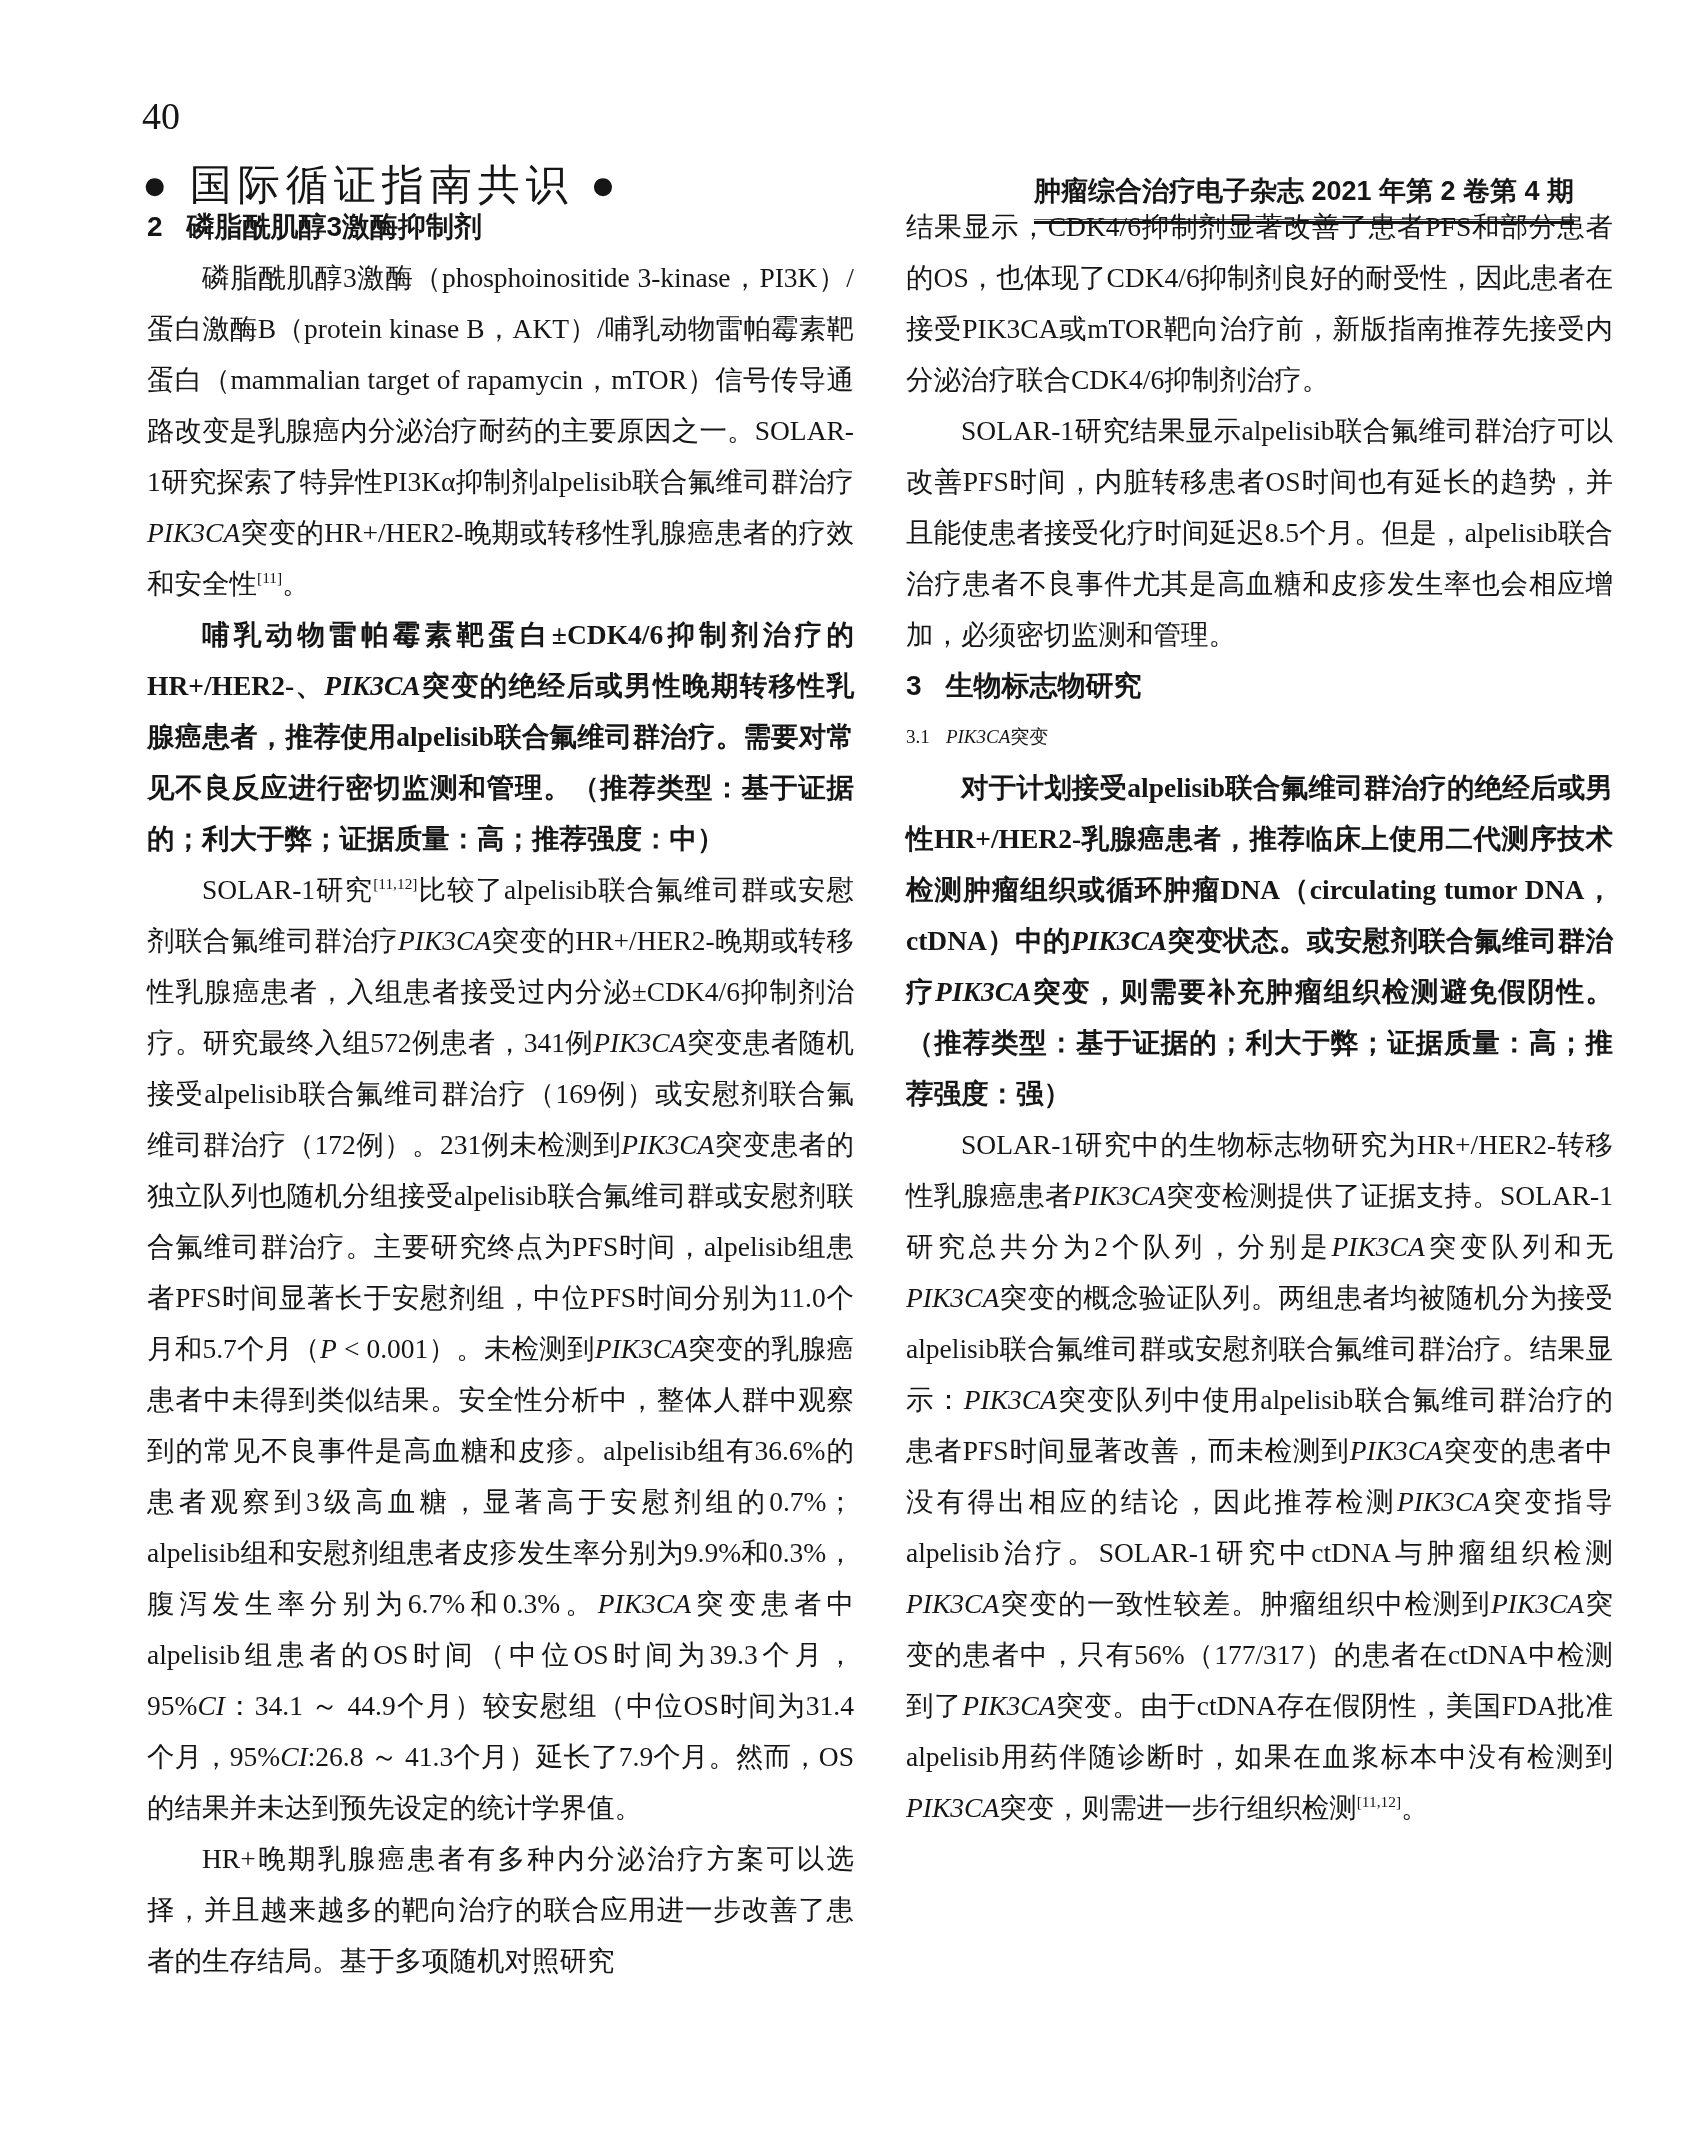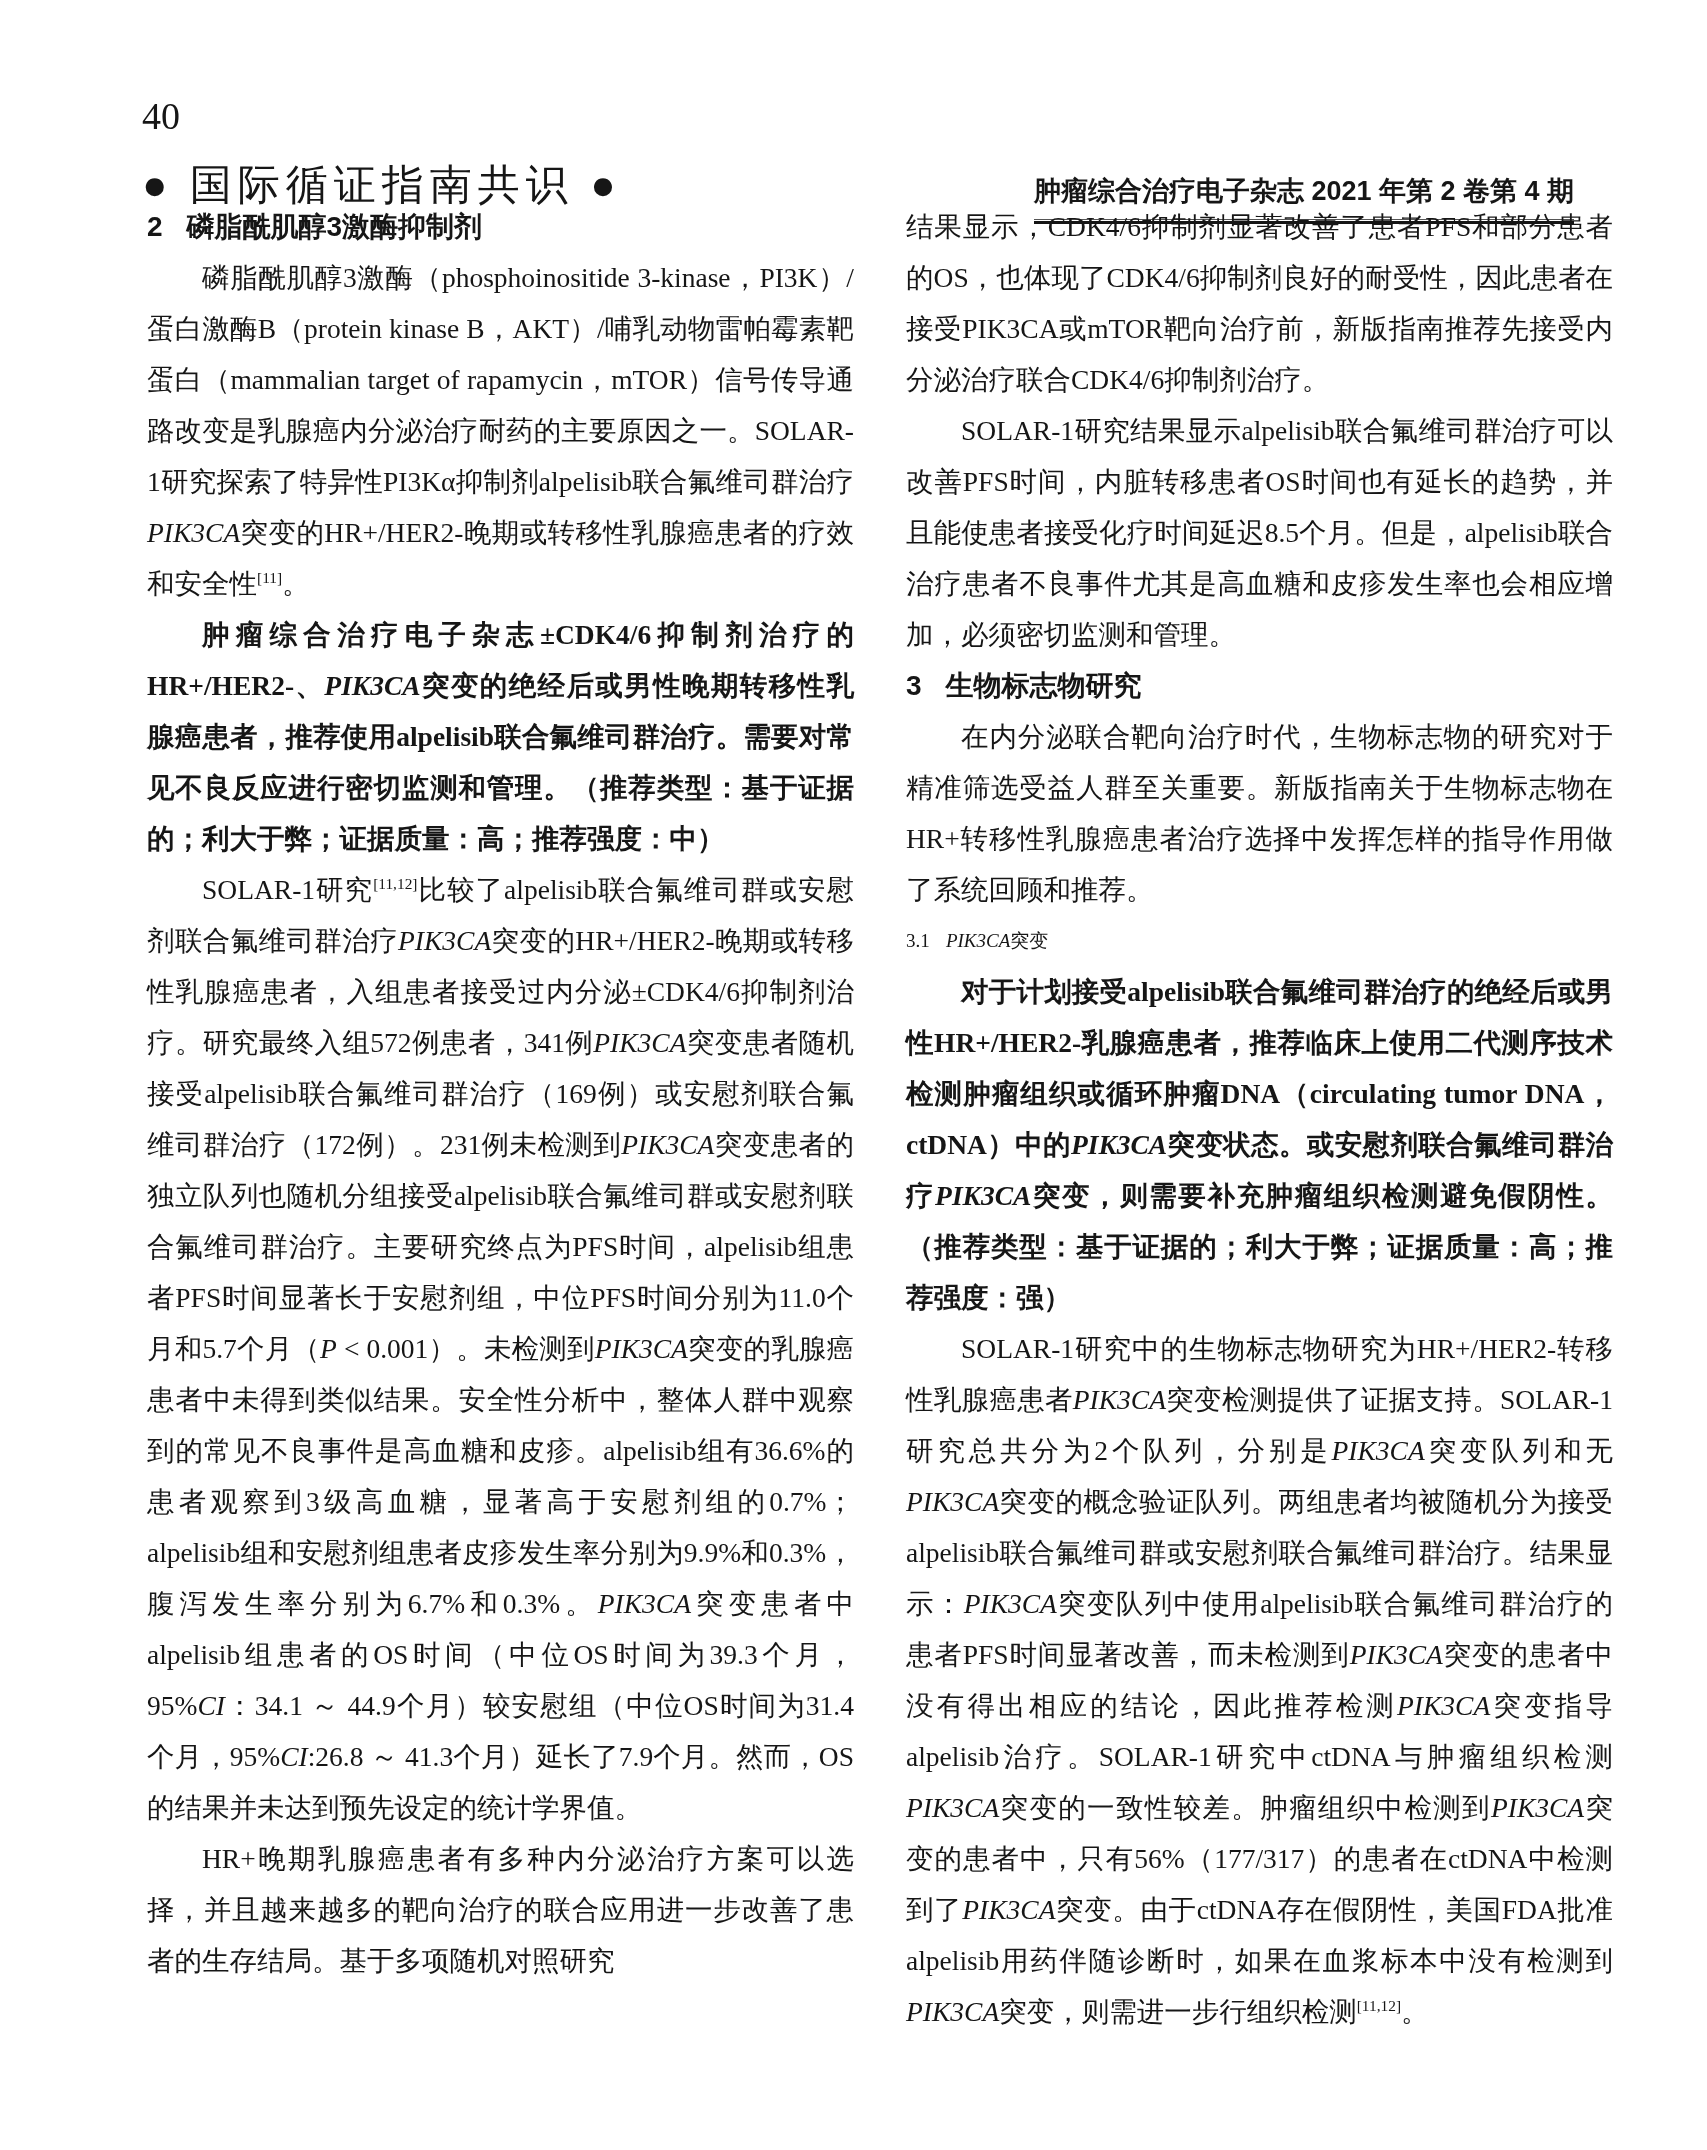--- a/index.html
+++ b/index.html
@@ -110,29 +110,28 @@
     <div class="header-right">
       <div class="journal-title">肿瘤综合治疗电子杂志 2021 年第 2 卷第 4 期</div>
       <div class="header-rule"></div>
     </div>
   </div>
 
   <div class="columns">
     <div class="col">
         <div class="block heading"><span class="hnum">2</span><span>磷脂酰肌醇3激酶抑制剂</span></div>
         <div class="block para"><span>磷脂酰肌醇3激酶（phosphoinositide 3-kinase，PI3K）/蛋白激酶B（protein kinase B，AKT）/哺乳动物雷帕霉素靶蛋白（mammalian target of rapamycin，mTOR）信号传导通路改变是乳腺癌内分泌治疗耐药的主要原因之一。SOLAR-1研究探索了特异性PI3Kα抑制剂alpelisib联合氟维司群治疗</span><span class="it">PIK3CA</span><span>突变的HR+/HER2-晚期或转移性乳腺癌患者的疗效和安全性</span><sup class="sup">[11]</sup><span>。</span></div>
-        <div class="block para-bold"><span>肿瘤综合治疗电子杂志±CDK4/6抑制剂治疗的HR+/HER2-、</span><span class="it">PIK3CA</span><span>突变的绝经后或男性晚期转移性乳腺癌患者，推荐使用alpelisib联合氟维司群治疗。需要对常见不良反应进行密切监测和管理。（推荐类型：基于证据的；利大于弊；证据质量：高；推荐强度：中）</span></div>
+        <div class="block para-bold"><span>哺乳动物雷帕霉素靶蛋白±CDK4/6抑制剂治疗的HR+/HER2-、</span><span class="it">PIK3CA</span><span>突变的绝经后或男性晚期转移性乳腺癌患者，推荐使用alpelisib联合氟维司群治疗。需要对常见不良反应进行密切监测和管理。（推荐类型：基于证据的；利大于弊；证据质量：高；推荐强度：中）</span></div>
         <div class="block para"><span>SOLAR-1研究</span><sup class="sup">[11,12]</sup><span>比较了alpelisib联合氟维司群或安慰剂联合氟维司群治疗</span><span class="it">PIK3CA</span><span>突变的HR+/HER2-晚期或转移性乳腺癌患者，入组患者接受过内分泌±CDK4/6抑制剂治疗。研究最终入组572例患者，341例</span><span class="it">PIK3CA</span><span>突变患者随机接受alpelisib联合氟维司群治疗（169例）或安慰剂联合氟维司群治疗（172例）。231例未检测到</span><span class="it">PIK3CA</span><span>突变患者的独立队列也随机分组接受alpelisib联合氟维司群或安慰剂联合氟维司群治疗。主要研究终点为PFS时间，alpelisib组患者PFS时间显著长于安慰剂组，中位PFS时间分别为11.0个月和5.7个月（</span><span class="it">P</span><span> &lt; 0.001）。未检测到</span><span class="it">PIK3CA</span><span>突变的乳腺癌患者中未得到类似结果。安全性分析中，整体人群中观察到的常见不良事件是高血糖和皮疹。alpelisib组有36.6%的患者观察到3级高血糖，显著高于安慰剂组的0.7%；alpelisib组和安慰剂组患者皮疹发生率分别为9.9%和0.3%，腹泻发生率分别为6.7%和0.3%。</span><span class="it">PIK3CA</span><span>突变患者中alpelisib组患者的OS时间（中位OS时间为39.3个月，95%</span><span class="it">CI</span><span>：34.1 ～ 44.9个月）较安慰组（中位OS时间为31.4个月，95%</span><span class="it">CI</span><span>:26.8 ～ 41.3个月）延长了7.9个月。然而，OS的结果并未达到预先设定的统计学界值。</span></div>
         <div class="block para"><span>HR+晚期乳腺癌患者有多种内分泌治疗方案可以选择，并且越来越多的靶向治疗的联合应用进一步改善了患者的生存结局。基于多项随机对照研究</span></div>
       </div>
     <div class="col">
         <div class="block para-cont"><span>结果显示，CDK4/6抑制剂显著改善了患者PFS和部分患者的OS，也体现了CDK4/6抑制剂良好的耐受性，因此患者在接受PIK3CA或mTOR靶向治疗前，新版指南推荐先接受内分泌治疗联合CDK4/6抑制剂治疗。</span></div>
         <div class="block para"><span>SOLAR-1研究结果显示alpelisib联合氟维司群治疗可以改善PFS时间，内脏转移患者OS时间也有延长的趋势，并且能使患者接受化疗时间延迟8.5个月。但是，alpelisib联合治疗患者不良事件尤其是高血糖和皮疹发生率也会相应增加，必须密切监测和管理。</span></div>
         <div class="block heading"><span class="hnum">3</span><span>生物标志物研究</span></div>
-        <div class="block para"><span>在内分泌联合靶向治疗时代，生物标志物的研究对于精准筛选受益人群至关重要。新版指南关于生物标志物在HR+转移性乳腺癌患者治疗选择中发挥怎样的指导作用做了系统回顾和推荐。</span></div>
         <div class="block subheading"><span class="hnum">3.1</span><span class="it">PIK3CA</span><span>突变</span></div>
         <div class="block para-bold"><span>对于计划接受alpelisib联合氟维司群治疗的绝经后或男性HR+/HER2-乳腺癌患者，推荐临床上使用二代测序技术检测肿瘤组织或循环肿瘤DNA（circulating tumor DNA，ctDNA）中的</span><span class="it">PIK3CA</span><span>突变状态。或安慰剂联合氟维司群治疗</span><span class="it">PIK3CA</span><span>突变，则需要补充肿瘤组织检测避免假阴性。（推荐类型：基于证据的；利大于弊；证据质量：高；推荐强度：强）</span></div>
         <div class="block para"><span>SOLAR-1研究中的生物标志物研究为HR+/HER2-转移性乳腺癌患者</span><span class="it">PIK3CA</span><span>突变检测提供了证据支持。SOLAR-1研究总共分为2个队列，分别是</span><span class="it">PIK3CA</span><span>突变队列和无</span><span class="it">PIK3CA</span><span>突变的概念验证队列。两组患者均被随机分为接受alpelisib联合氟维司群或安慰剂联合氟维司群治疗。结果显示：</span><span class="it">PIK3CA</span><span>突变队列中使用alpelisib联合氟维司群治疗的患者PFS时间显著改善，而未检测到</span><span class="it">PIK3CA</span><span>突变的患者中没有得出相应的结论，因此推荐检测</span><span class="it">PIK3CA</span><span>突变指导alpelisib治疗。SOLAR-1研究中ctDNA与肿瘤组织检测</span><span class="it">PIK3CA</span><span>突变的一致性较差。肿瘤组织中检测到</span><span class="it">PIK3CA</span><span>突变的患者中，只有56%（177/317）的患者在ctDNA中检测到了</span><span class="it">PIK3CA</span><span>突变。由于ctDNA存在假阴性，美国FDA批准alpelisib用药伴随诊断时，如果在血浆标本中没有检测到</span><span class="it">PIK3CA</span><span>突变，则需进一步行组织检测</span><sup class="sup">[11,12]</sup><span>。</span></div>
       </div>
   </div>
 
 </div>
 
 
 </body></html>

